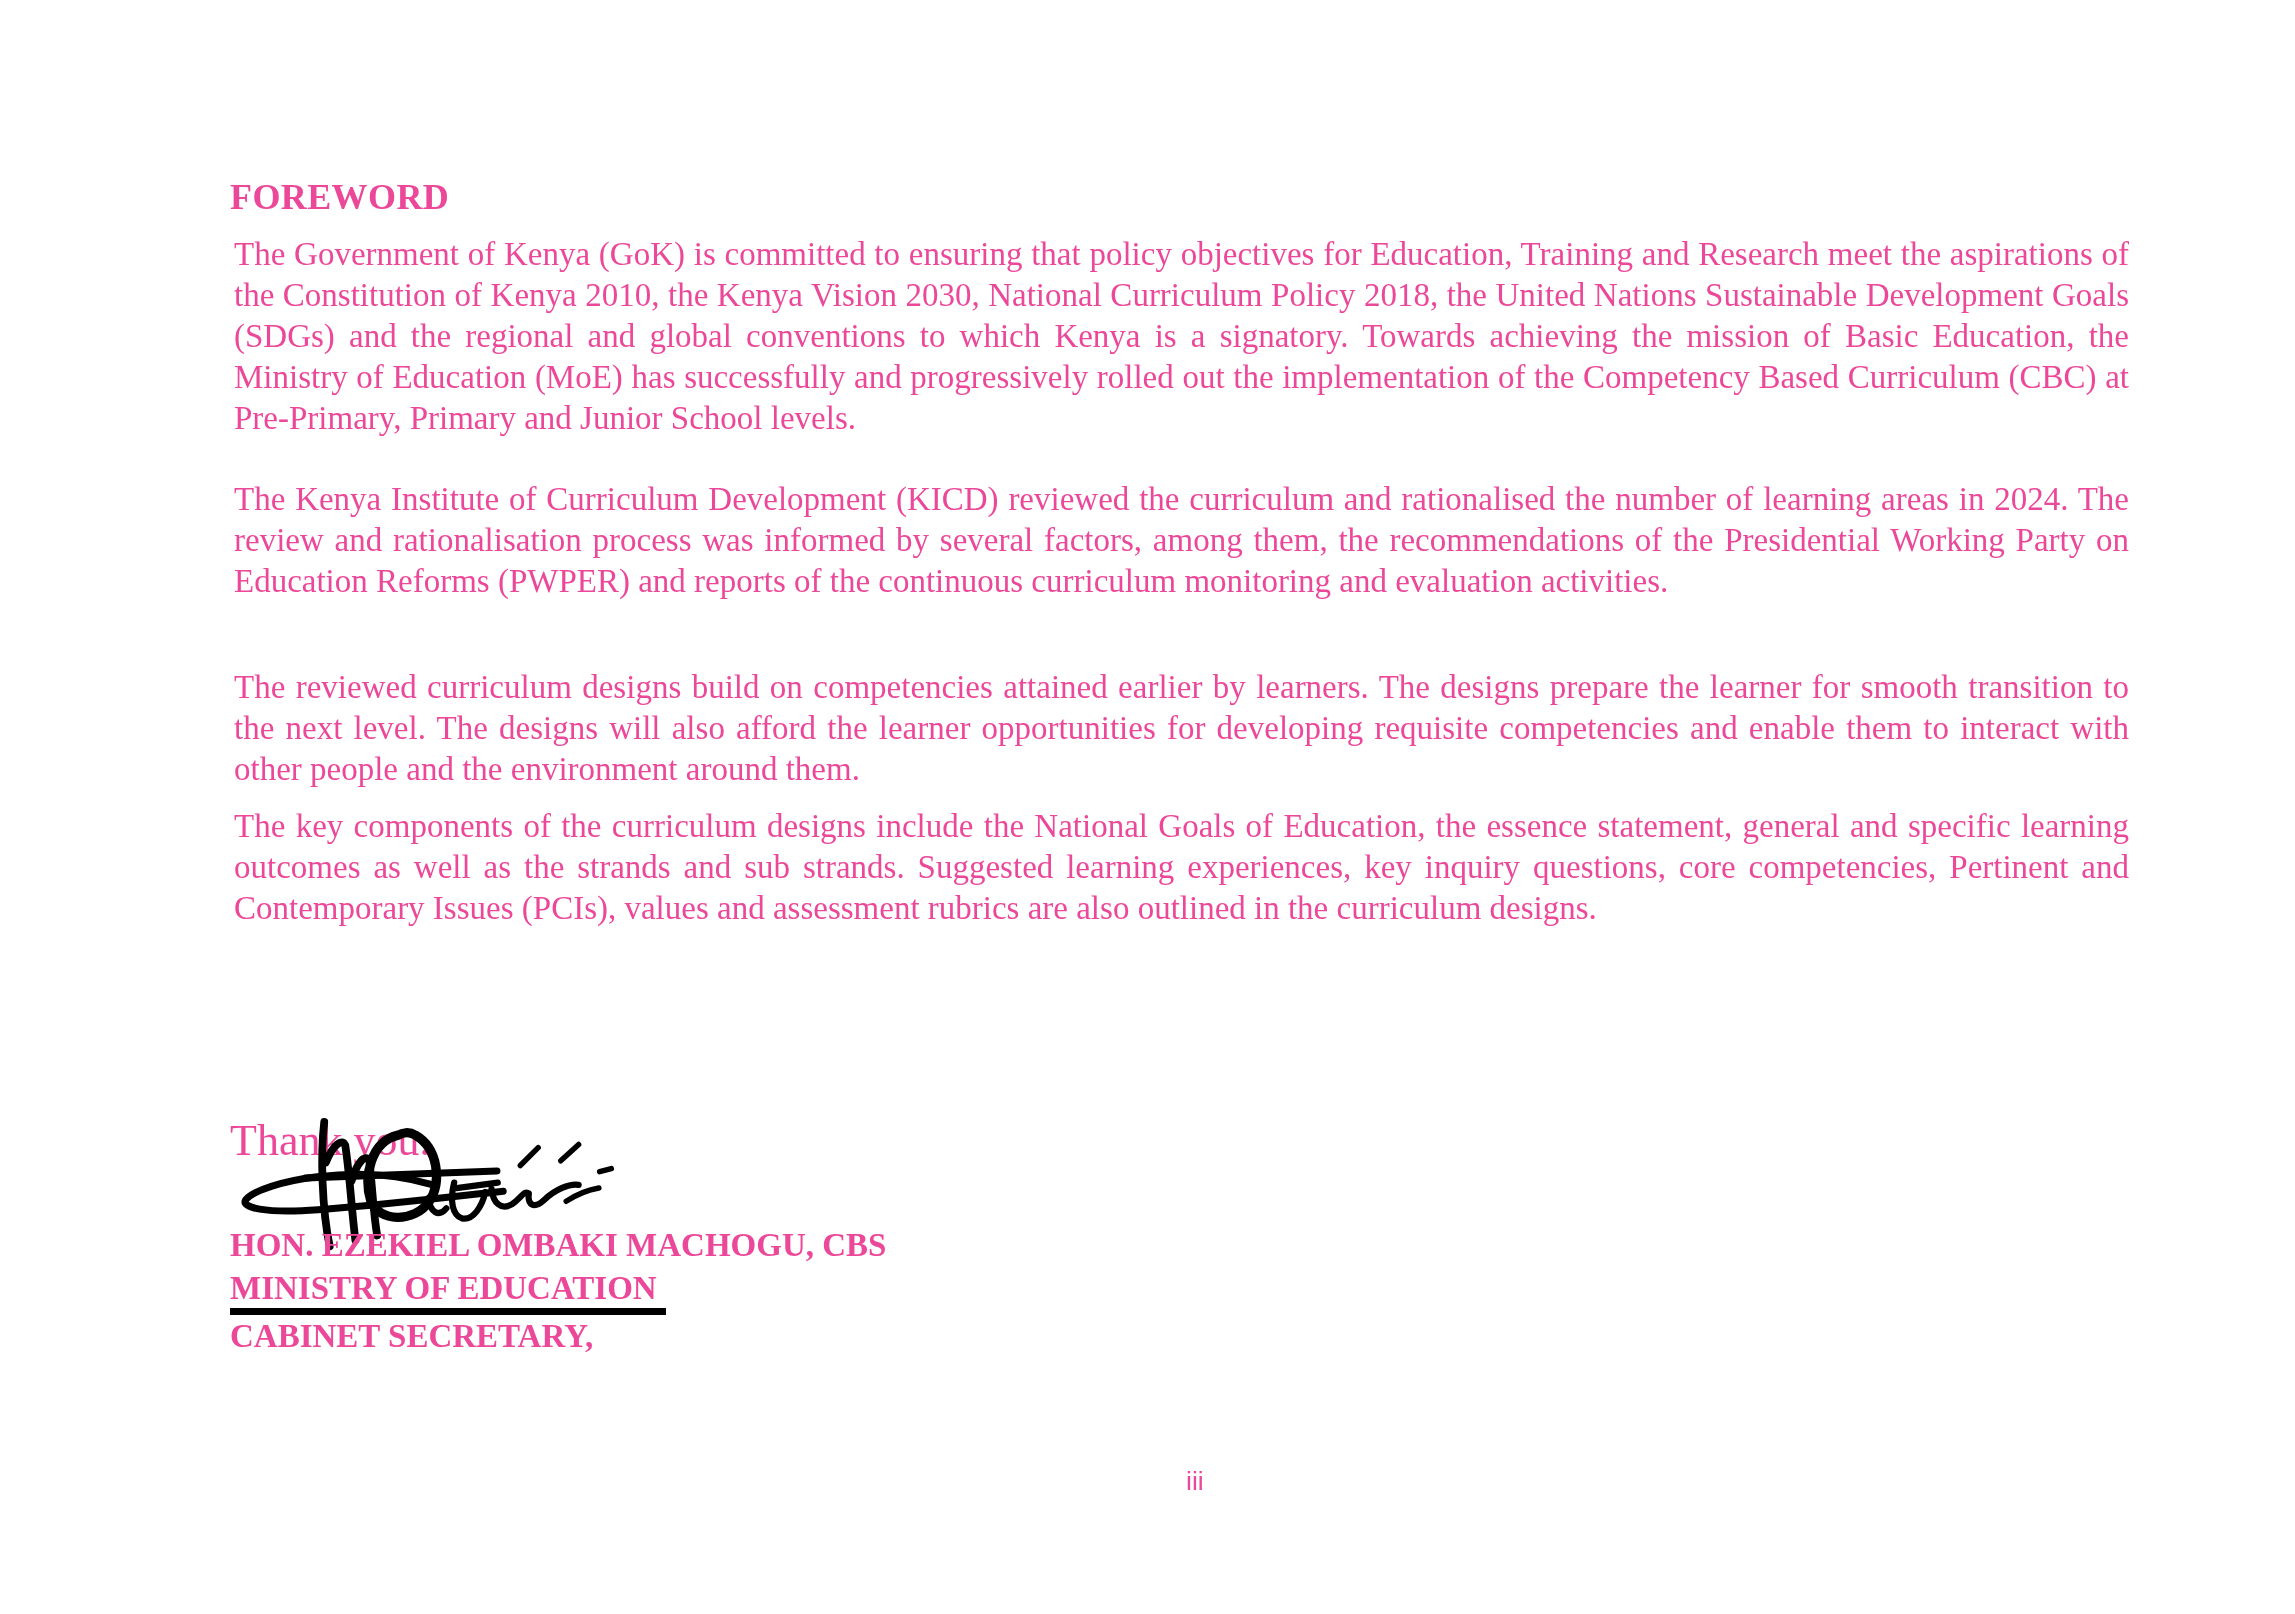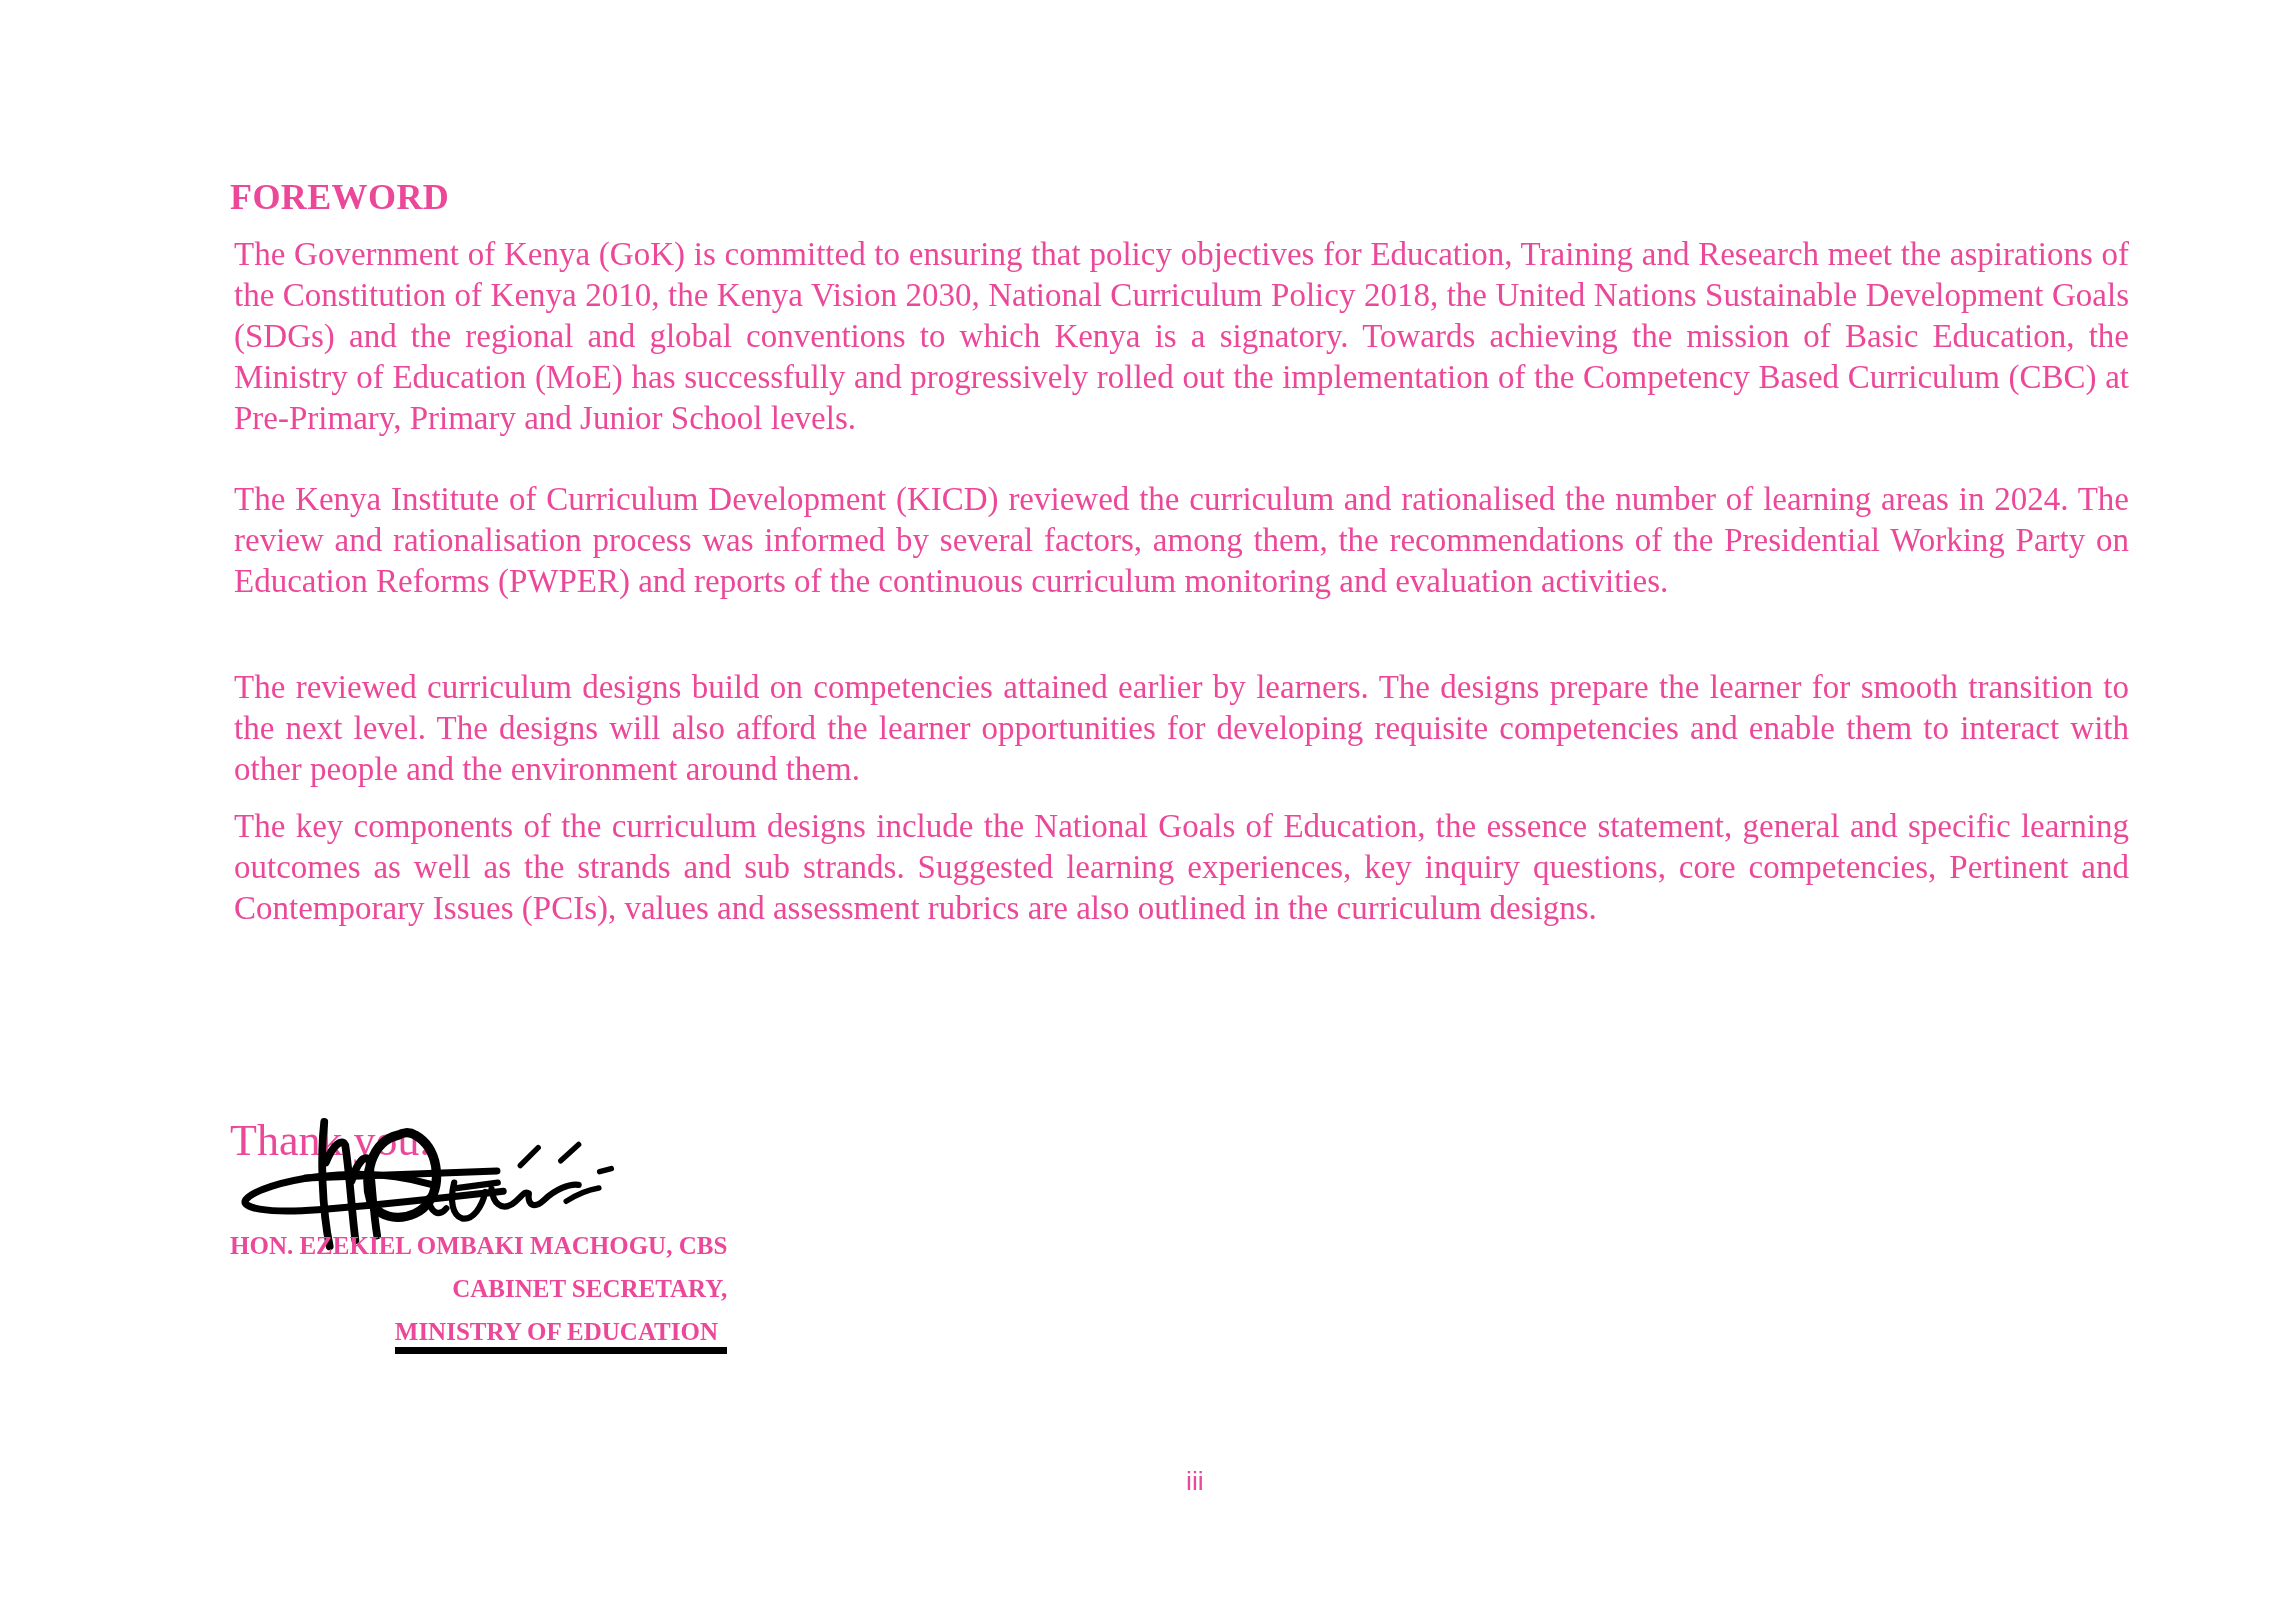--- a/index.html
+++ b/index.html
@@ -60,25 +60,24 @@
     position: absolute;
     left: 3.9px;
     top: 1114px;
     width: 389px;
     height: 152px;
   }
   .sign-block {
     position: absolute;
     left: 0;
     top: 1224px;
-    font-size: 25px;
+    font-size: 33px;
     font-weight: bold;
     line-height: 43px;
     white-space: nowrap;
-    text-align: right;
   }
   .sign-block .org-underline {
     display: inline-block;
     line-height: normal;
     border-bottom: 7px solid #000000;
     padding-right: 9.3px;
     padding-bottom: 0.8px;
   }
   .page-number {
     position: absolute;
@@ -125,21 +124,21 @@
           <path stroke-width="7" d="M368,66 L391,43"></path>
           <path stroke-width="7" d="M420,60 L443,39"></path>
           <path stroke-width="7" d="M470,74 L485,70"></path>
           <path stroke-width="7" d="M427,112 C441,103 457,97 469,95"></path>
         </g>
       </svg>
     </div>
 
     <div class="sign-block">
       <div>HON. EZEKIEL OMBAKI MACHOGU, CBS</div>
+      <div><span class="org-underline">MINISTRY OF EDUCATION</span></div>
       <div>CABINET SECRETARY,</div>
-      <div><span class="org-underline">MINISTRY OF EDUCATION</span></div>
     </div>
 
   </div>
 
   <div class="page-number">iii</div>
 </div>
 
 
 </body></html>

